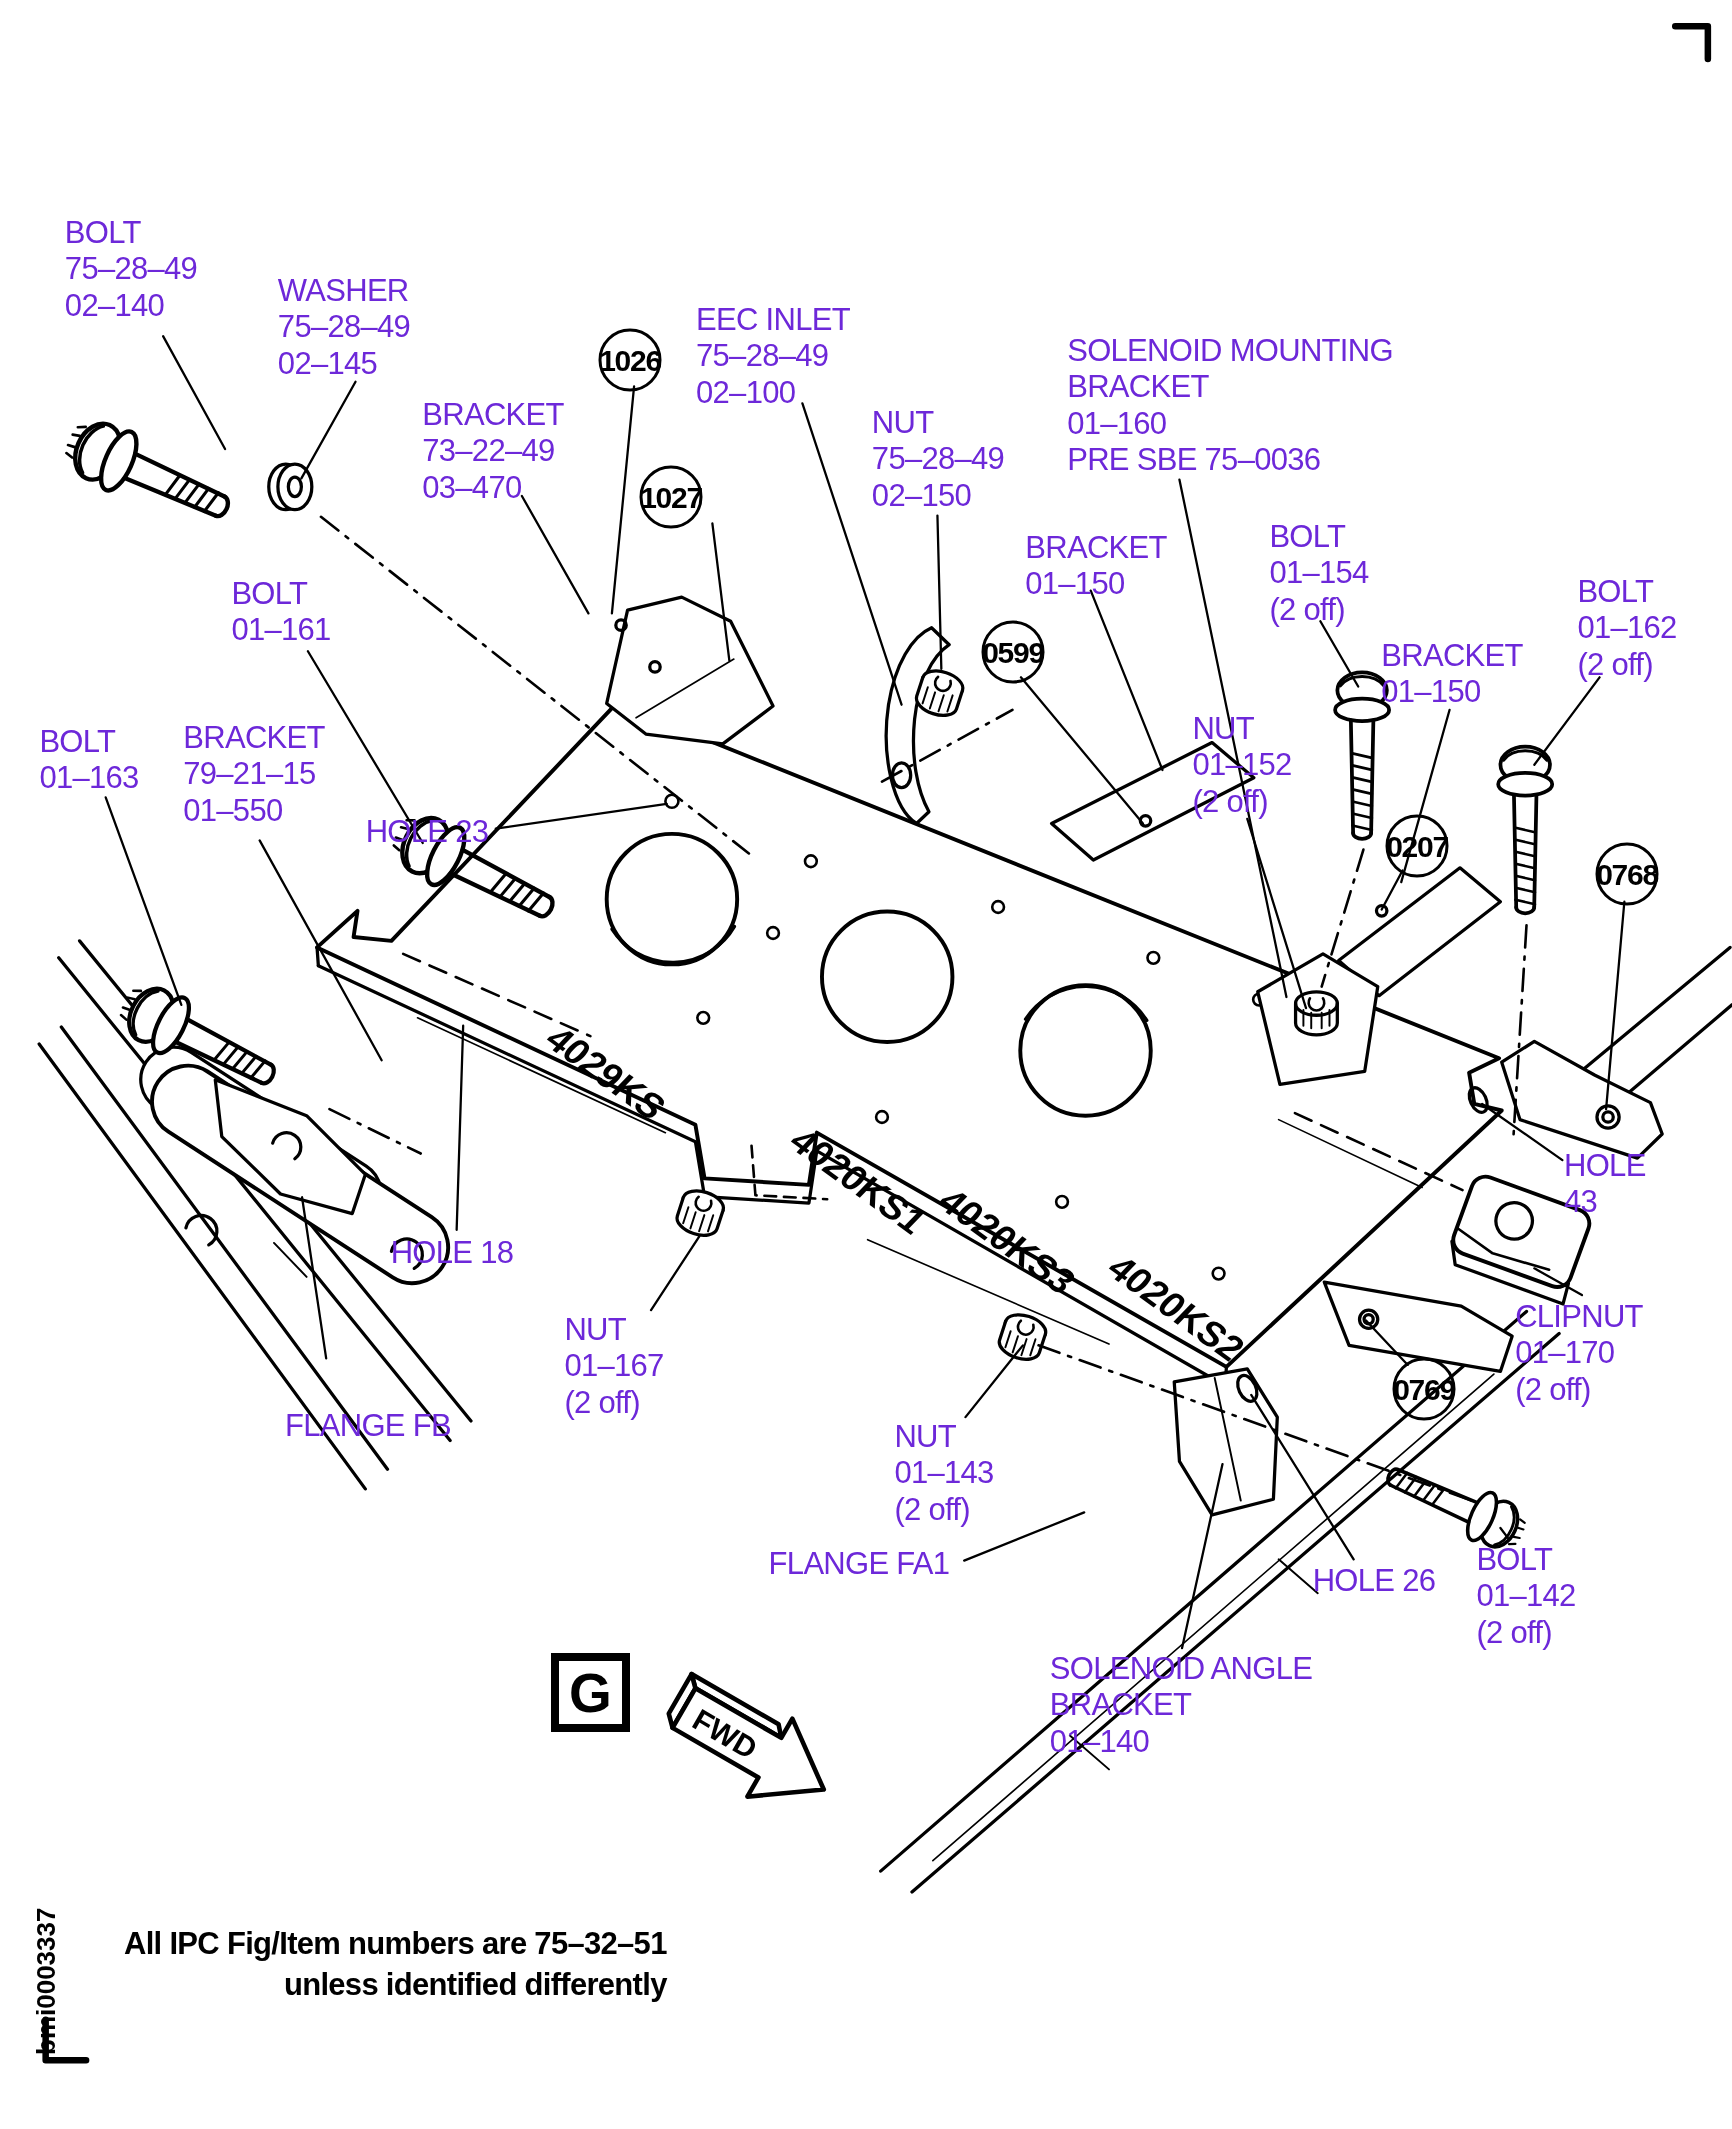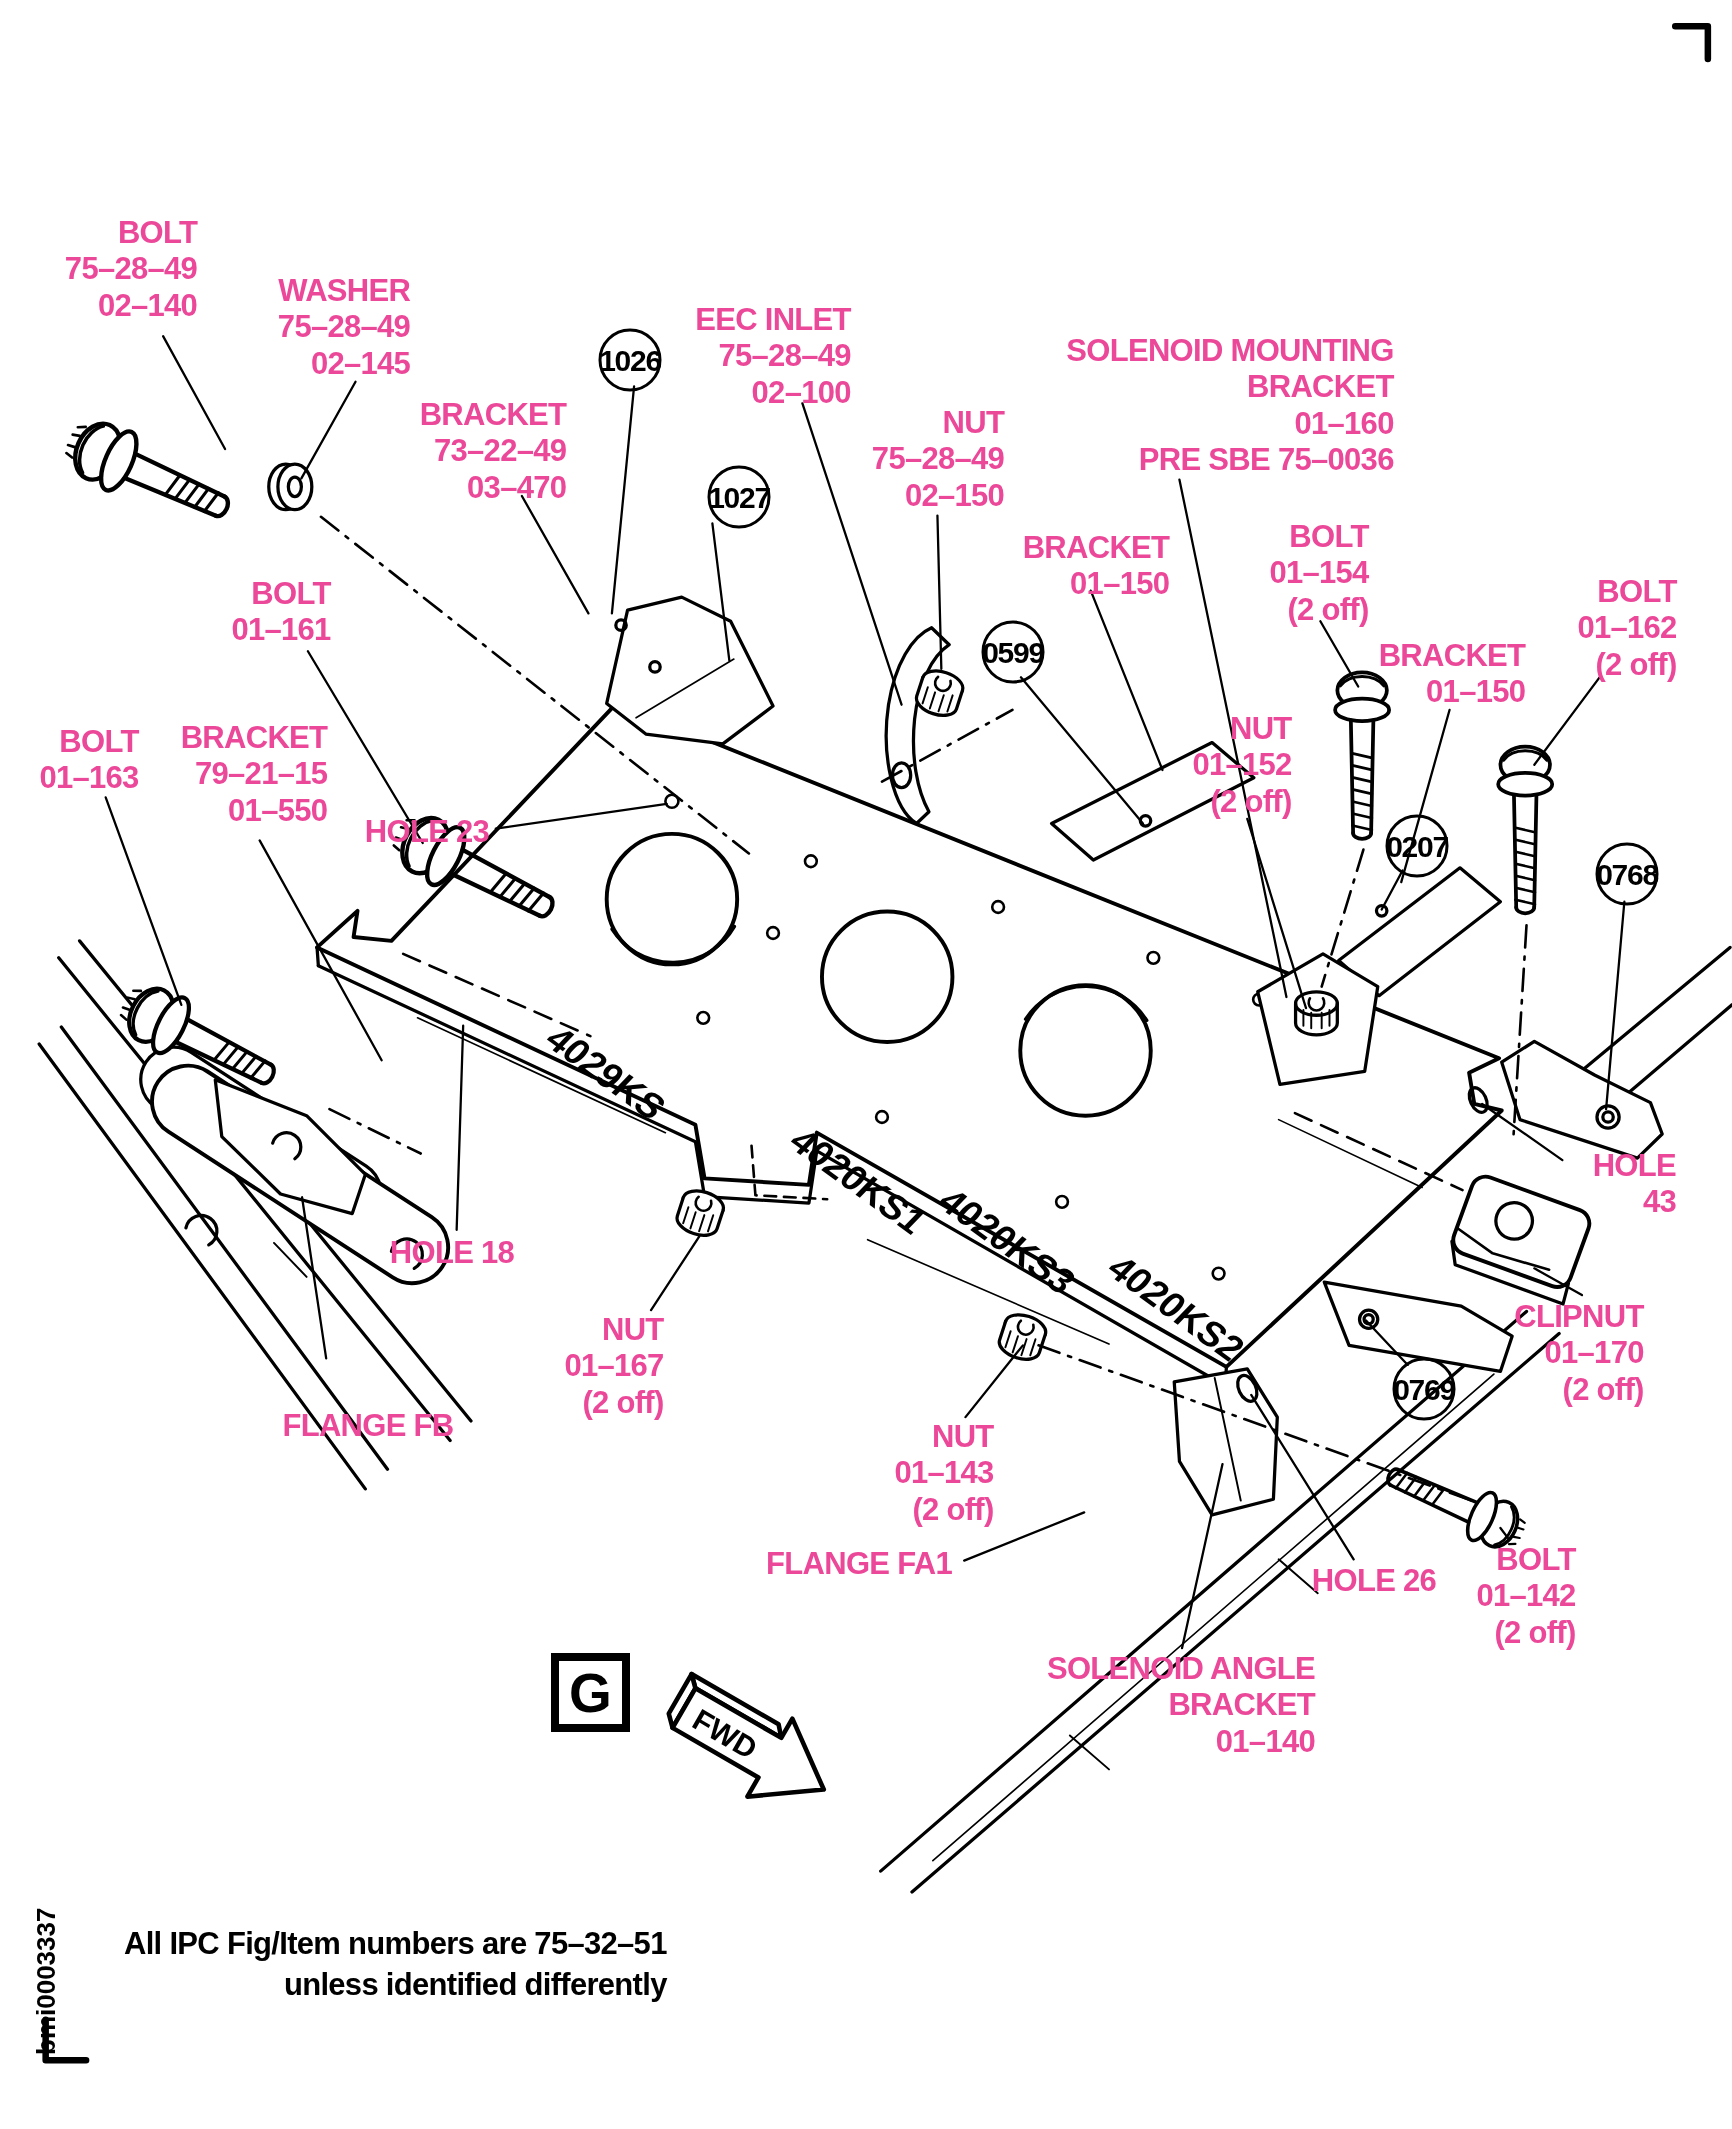--- a/index.html
+++ b/index.html
@@ -1,21 +1,21 @@
 <!DOCTYPE html>
 <html style="font-size:10.4px"><head>
 <meta charset="utf-8">
 <style>
   html,body{margin:0;padding:0;background:#ffffff;}
   body{width:1732px;height:2129px;position:relative;overflow:hidden;
        font-family:"Liberation Sans","DejaVu Sans",sans-serif;color:#000;}
   svg.drawing{position:absolute;left:0;top:0;width:1732px;height:2129px;}
-  .lbl{position:absolute;transform:translateX(-50%);text-align:right;
-       font-weight:700;font-size:31px;line-height:1.17;letter-spacing:-0.7px;
-       white-space:pre-line;color:#ec4899;}
+  .lbl{position:absolute;transform:translateX(-50%);text-align:left;
+       font-weight:400;font-size:31px;line-height:1.17;letter-spacing:-0.7px;
+       white-space:pre-line;color:#6d28d9;}
   .balloon{position:absolute;width:57px;height:57px;border:3.3px solid #000;border-radius:50%;
        display:flex;align-items:center;justify-content:center;
        font-weight:700;font-size:30px;letter-spacing:-1.3px;white-space:nowrap;
        transform:translate(-50%,-50%);background:transparent;}
   .ks{position:absolute;font-weight:700;font-size:37px;letter-spacing:0px;
        transform-origin:left top;white-space:nowrap;}
   .note{position:absolute;font-weight:700;font-size:31px;line-height:1.32;
        letter-spacing:-0.7px;white-space:pre-line;text-align:right;}
   .docnum{position:absolute;font-weight:700;font-size:26px;letter-spacing:0;
        transform:rotate(-90deg);transform-origin:top left;white-space:nowrap;}
@@ -356,21 +356,21 @@
 (2 off)</div>
 <div class="lbl" style="left:1374px;top:1563px">HOLE 26</div>
 <div class="lbl" style="left:1526px;top:1542px">BOLT
 01–142
 (2 off)</div>
 <div class="lbl" style="left:1181px;top:1651px">SOLENOID ANGLE
 BRACKET
 01–140</div>
 
 <div class="balloon" style="left:630px;top:360px">1026</div>
-<div class="balloon" style="left:739px;top:497px">1027</div>
+<div class="balloon" style="left:671px;top:497px">1027</div>
 <div class="balloon" style="left:1013px;top:652px">0599</div>
 <div class="balloon" style="left:1417px;top:846px">0207</div>
 <div class="balloon" style="left:1627px;top:874px">0768</div>
 <div class="balloon" style="left:1424px;top:1389px">0769</div>
 
 <div class="ks" style="left:566px;top:1019px;transform:rotate(36deg) skewX(-8deg)">4029KS</div>
 <div class="ks" style="left:810px;top:1121px;transform:rotate(36deg) skewX(-8deg)">4020KS1</div>
 <div class="ks" style="left:959px;top:1181px;transform:rotate(36deg) skewX(-8deg)">4020KS3</div>
 <div class="ks" style="left:1128px;top:1248px;transform:rotate(36deg) skewX(-8deg)">4020KS2</div>
 

